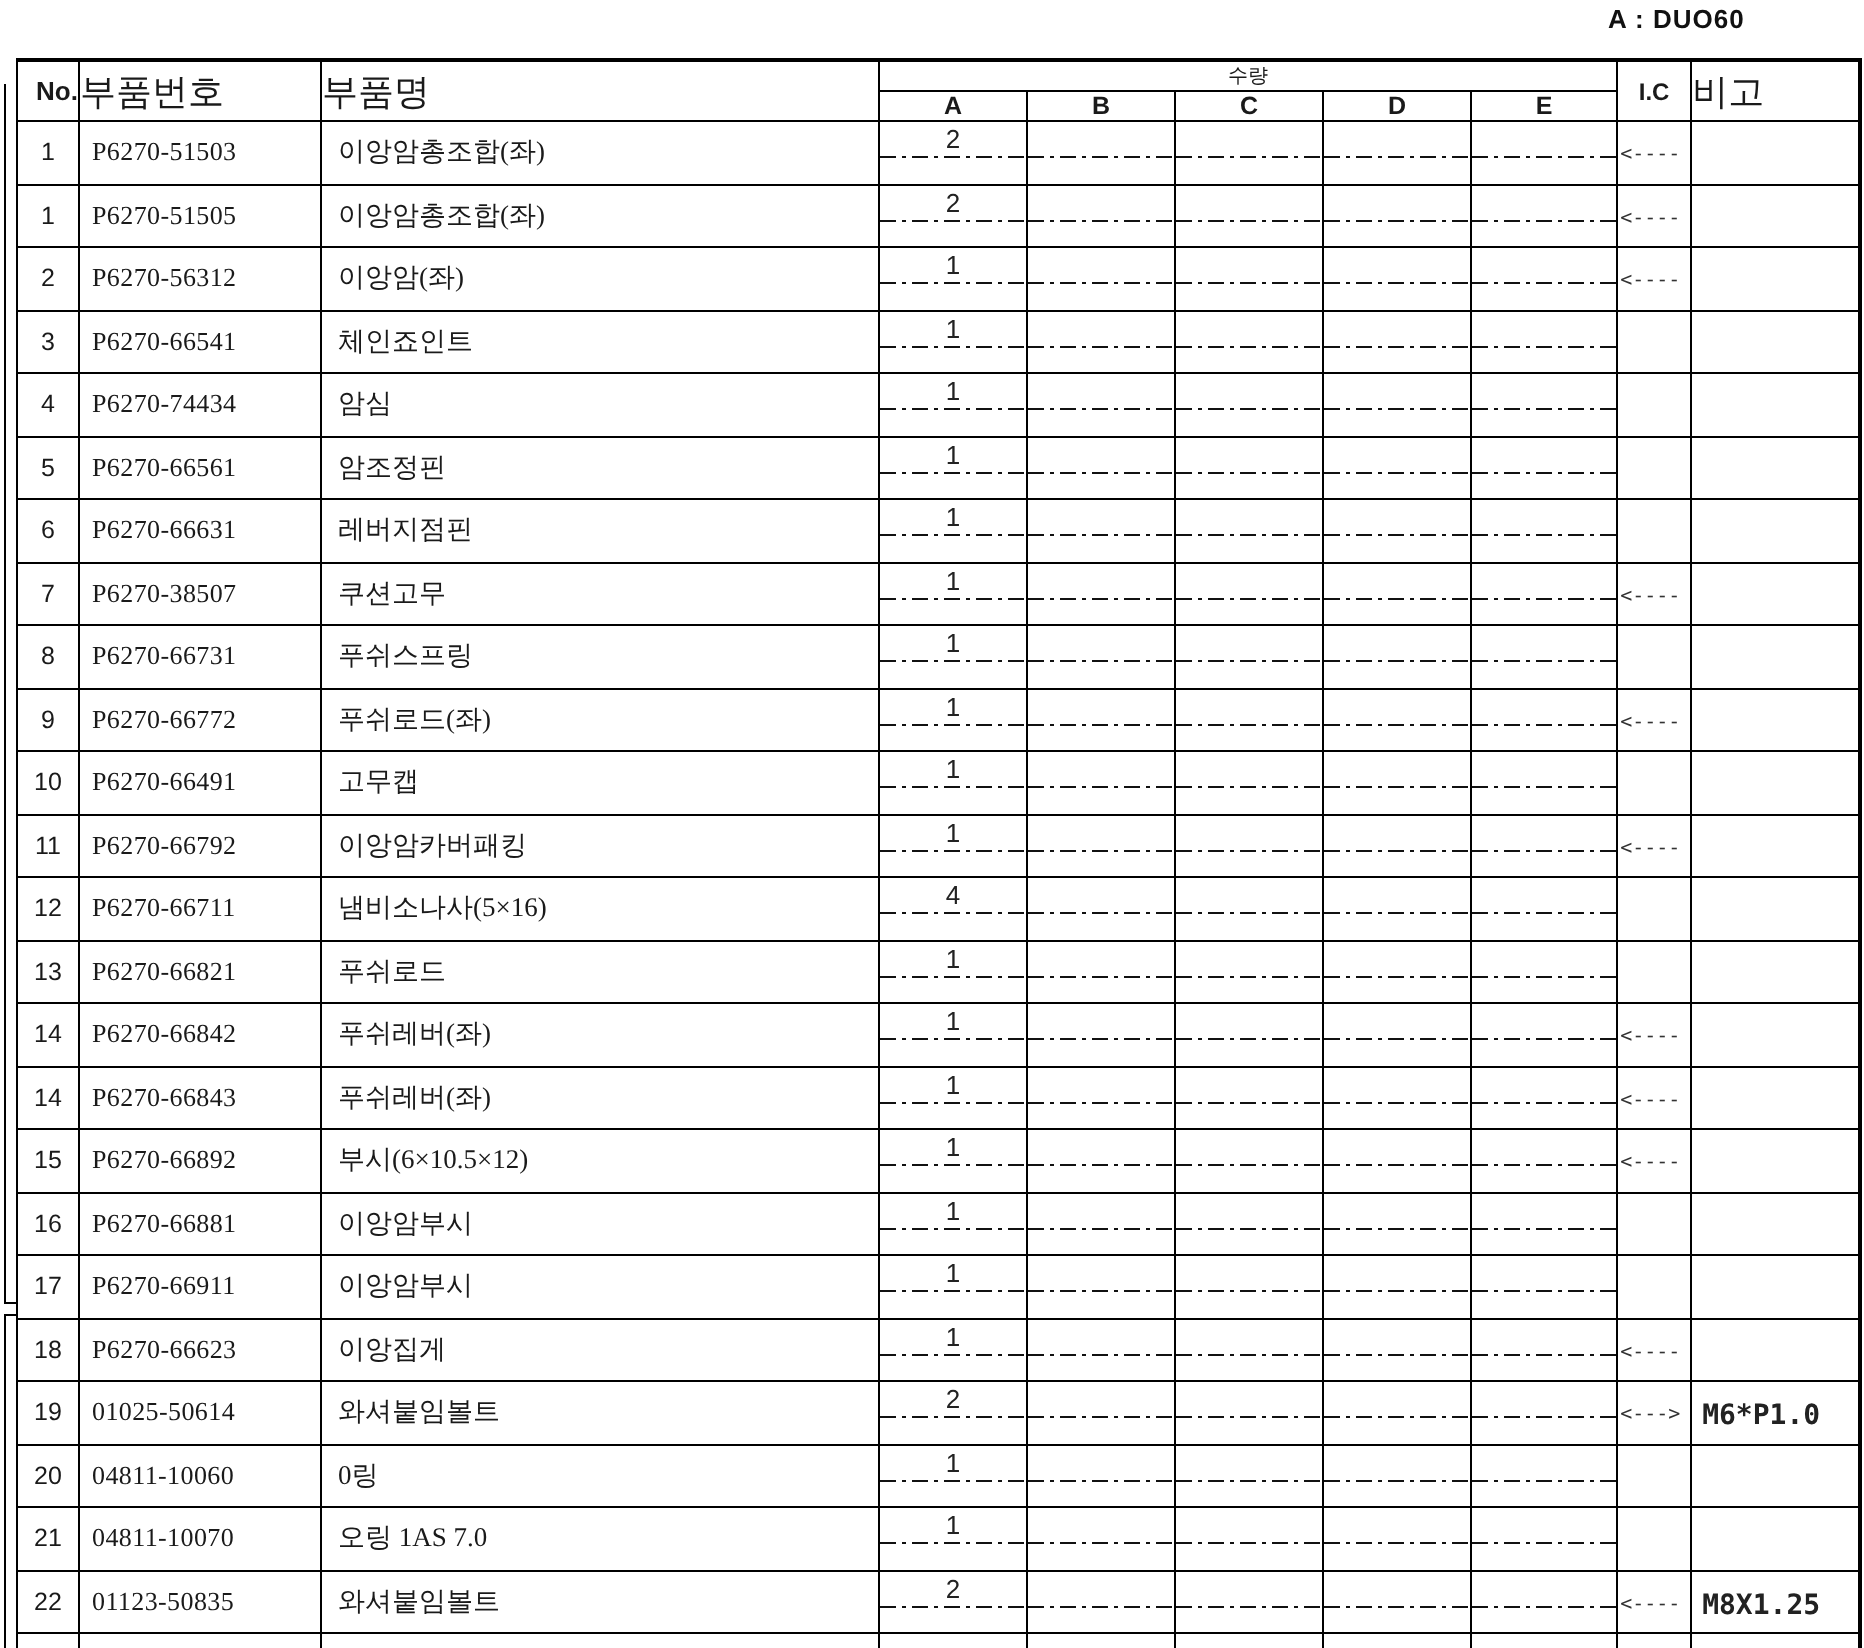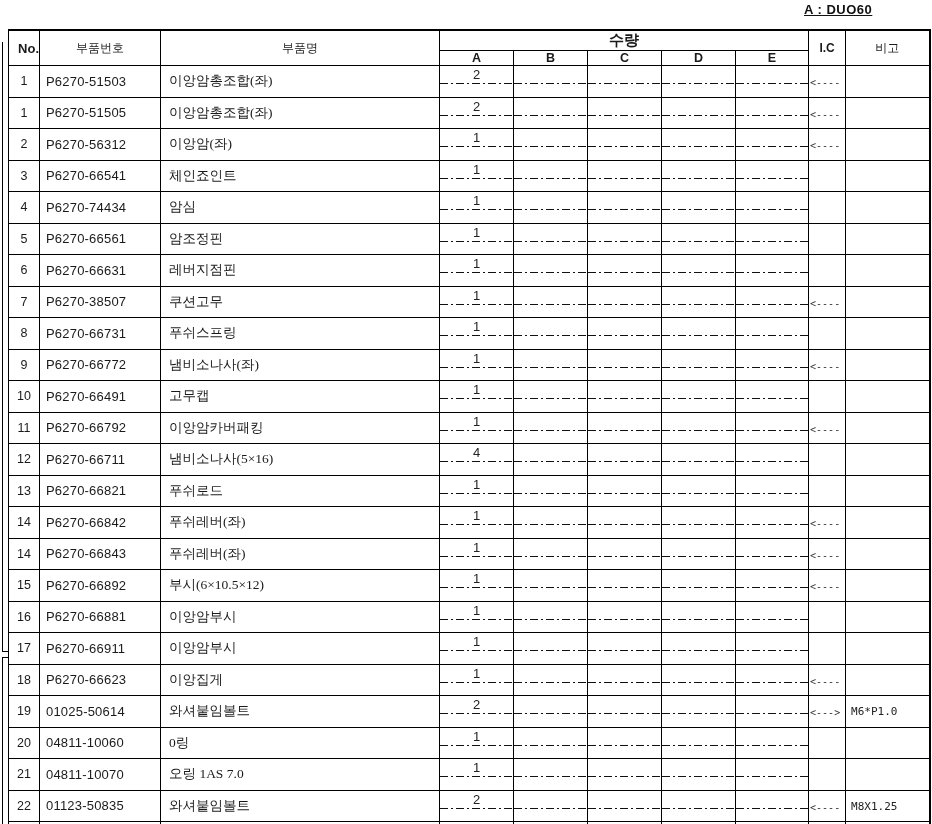--- a/index.html
+++ b/index.html
@@ -4,47 +4,47 @@
 <style>
   html,body{margin:0;padding:0;}
   body{
     width:932px;height:824px;overflow:hidden;position:relative;
     background:#ffffff;
     font-family:"Liberation Sans", sans-serif;
     color:#1a1a1a;
   }
   .corner-label{
     position:absolute;left:804px;top:2px;
-    font-size:13px;font-weight:bold;letter-spacing:0.5px;color:#111;text-decoration:underline;
+    font-size:13px;font-weight:bold;letter-spacing:0.5px;color:#111;
   }
   .table-wrap{
     position:absolute;left:8px;top:29px;
   }
   table{
     border-collapse:collapse;table-layout:fixed;width:921px;
     border-top:2px solid #000;border-right:2px solid #000;
     border-left:1px solid #000;
   }
   td,th{
     border:1px solid #000;padding:0;margin:0;overflow:hidden;
     vertical-align:middle;white-space:nowrap;
   }
   
   tr.hdr1 td, tr.hdr1 th{height:12px;}
   tr.hdr2 td, tr.hdr2 th{height:12px;}
   .h-no{font-weight:bold;font-size:13px;text-align:right;}
-  .h-kr{font-family:"Liberation Serif","DejaVu Serif",serif;font-weight:normal;font-size:12px;text-align:center;}
-  .h-qty{font-family:"Liberation Serif","DejaVu Serif",serif;font-weight:bold;font-size:15px;text-align:center;}
+  .h-kr{font-family:"Liberation Serif","DejaVu Serif",serif;font-weight:normal;font-size:18px;text-align:left;}
+  .h-qty{font-family:"Liberation Serif","DejaVu Serif",serif;font-weight:normal;font-size:10px;text-align:center;}
   .h-abc{font-weight:bold;font-size:12.5px;text-align:center;}
   .h-ic{font-weight:bold;font-size:12px;text-align:center;}
   
   tr.row td{height:30.5px;}
   tr.cutrow td{height:40px;border-bottom:none;}
   .no-cell{text-align:center;font-size:12.5px;}
-  .pn-cell{font-size:13px;padding-left:6px;letter-spacing:0.2px;}
+  .pn-cell{font-size:13px;padding-left:6px;letter-spacing:0.2px;font-family:Liberation Serif, serif;}
   .name-cell{
     font-family:"Liberation Serif","DejaVu Serif",serif;
     font-size:13.5px;padding-left:8px;margin-top:23px;
   }
   .qty-cell{
     position:relative;
     background-image:repeating-linear-gradient(to right,#111 0 8px,transparent 8px 11px,#111 11px 13px,transparent 13px 16px);
     background-size:100% 1px;
     background-repeat:no-repeat;
     background-position:0 17px;
@@ -56,21 +56,21 @@
   .ic-cell{position:relative;}
   .ic-arrow{
     position:absolute;left:1px;top:11px;
     font-family:"DejaVu Sans Mono", monospace;
     font-size:10px;letter-spacing:0px;color:#333;
   }
   .remark-cell{position:relative;}
   .remark-text{
     position:absolute;left:5px;top:9px;
     font-family:"DejaVu Sans Mono", monospace;
-    font-size:11px;font-weight:normal;color:#222;letter-spacing:0px;
+    font-size:14px;font-weight:bold;color:#222;letter-spacing:0px;
   }
   
   .seg{position:absolute;background:#000;}
   .seg-left-top{left:2px;top:42px;width:1px;height:610px;}
   .seg-left-top-foot{left:2px;top:651px;width:7px;height:1px;}
   .seg-left-bot-cap{left:2px;top:657px;width:7px;height:1px;}
   .seg-left-bot{left:2px;top:657px;width:1px;height:167px;}
 </style>
 </head>
 <body>
@@ -273,21 +273,21 @@
     <td class="ic-cell">
       <span class="ic-arrow"></span>
     </td>
     <td class="remark-cell">
       <span class="remark-text"></span>
     </td>
   </tr>
         <tr class="row">
     <td class="no-cell">9</td>
     <td class="pn-cell">P6270-66772</td>
-    <td class="name-cell">냄비소나사(좌)</td>
+    <td class="name-cell">푸쉬로드(좌)</td>
     <td class="qty-cell">
       <div class="qty-num">1</div>
     </td>
     <td class="qty-cell"></td>
     <td class="qty-cell"></td>
     <td class="qty-cell"></td>
     <td class="qty-cell"></td>
     <td class="ic-cell">
       <span class="ic-arrow">&lt;----</span>
     </td>

